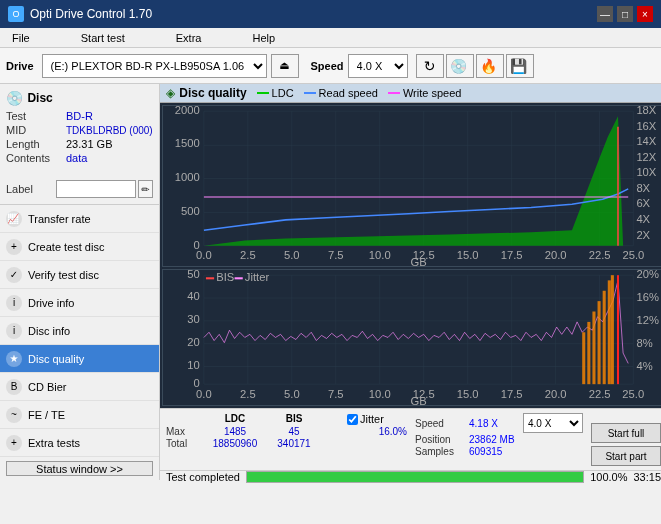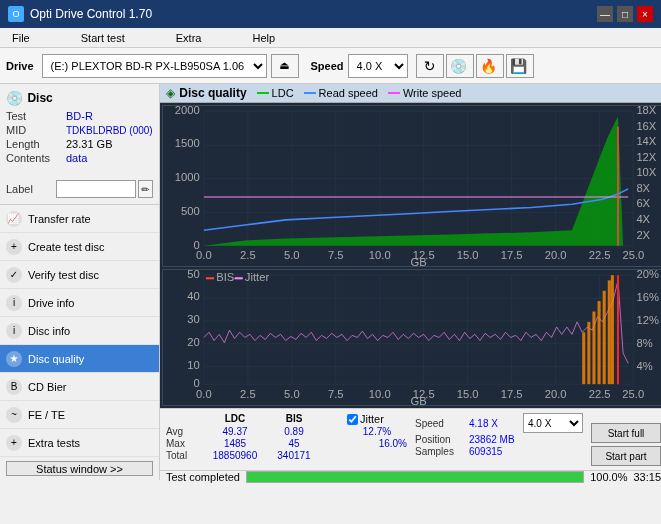--- a/index.html
+++ b/index.html
@@ -395,27 +395,20 @@
             <span style="width:35px; font-size:10px; color:#333;"></span>
             <span style="width:60px; font-size:10px; font-weight:bold; text-align:center;">LDC</span>
             <span style="width:50px; font-size:10px; font-weight:bold; text-align:center;">BIS</span>
             <span style="width:20px;"></span>
             <label style="display:flex; align-items:center; gap:2px; font-size:10px;">
               <input type="checkbox" checked="" style="width: 11px; height: 11px;">
               <span>Jitter</span>
             </label>
           </div>
           <div style="display:flex; gap:4px;">
-            <span style="width:35px; font-size:10px; color:#333;">Avg</span>
-            <span style="width:60px; font-size:10px; color:#00c; text-align:center;">49.37</span>
-            <span style="width:50px; font-size:10px; color:#00c; text-align:center;">0.89</span>
-            <span style="width:20px;"></span>
-            <span style="width:60px; font-size:10px; color:#00c; text-align:center;">12.7%</span>
-          </div>
-          <div style="display:flex; gap:4px;">
             <span style="width:35px; font-size:10px; color:#333;">Max</span>
             <span style="width:60px; font-size:10px; color:#00c; text-align:center;">1485</span>
             <span style="width:50px; font-size:10px; color:#00c; text-align:center;">45</span>
             <span style="width:20px;"></span>
             <span style="width:60px; font-size:10px; color:#00c; text-align:right;">16.0%</span>
           </div>
           <div style="display:flex; gap:4px;">
             <span style="width:35px; font-size:10px; color:#333;">Total</span>
             <span style="width:60px; font-size:10px; color:#00c; text-align:center;">18850960</span>
             <span style="width:50px; font-size:10px; color:#00c; text-align:center;">340171</span>

